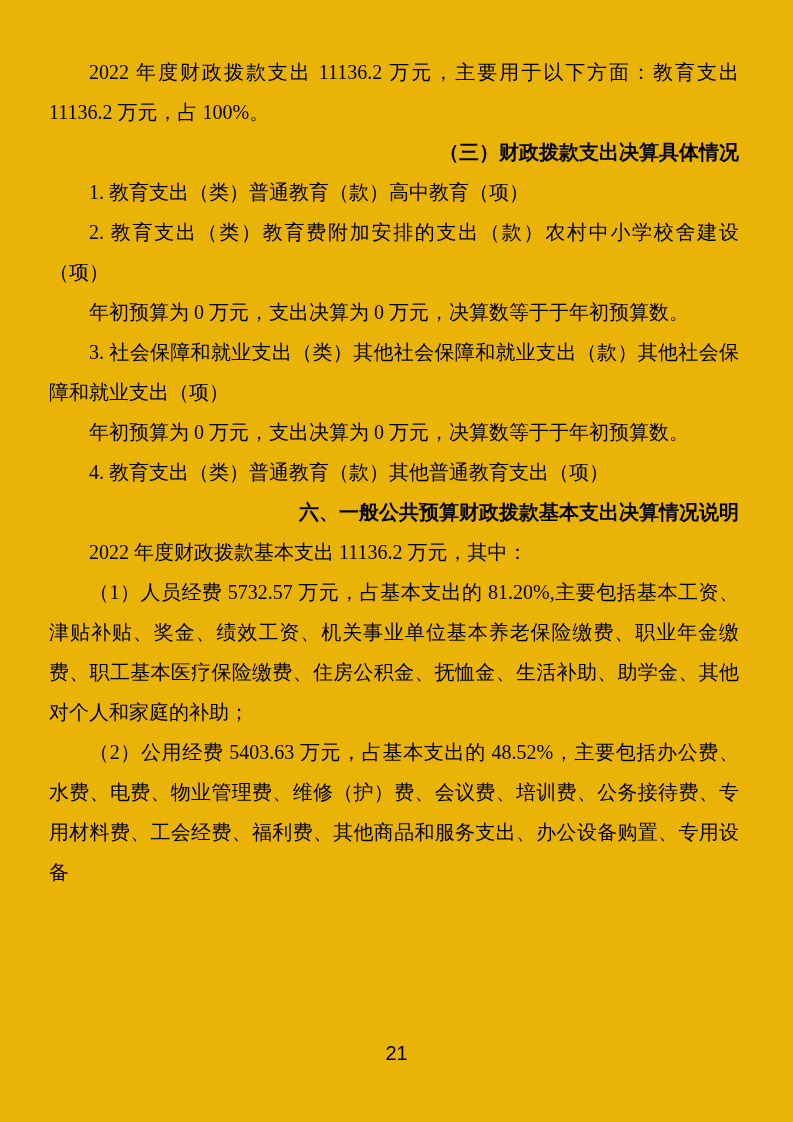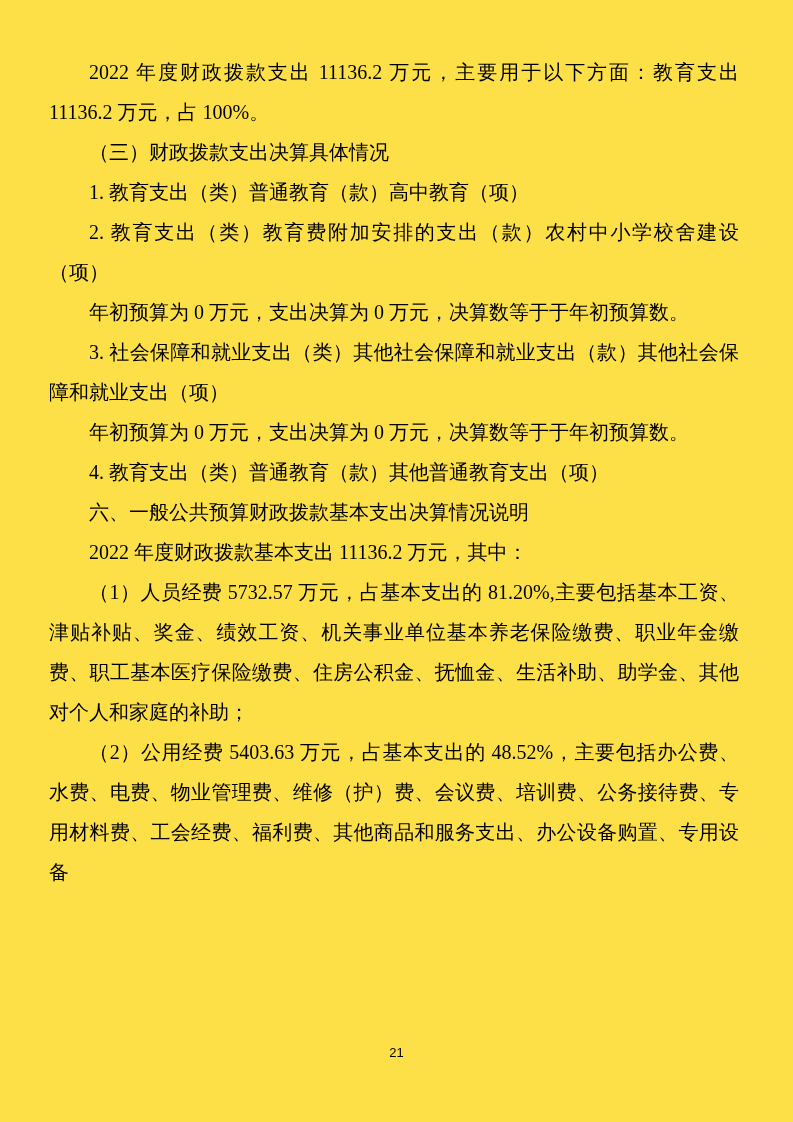--- a/index.html
+++ b/index.html
@@ -5,21 +5,21 @@
   html, body {
     margin: 0;
     padding: 0;
     background: #e8e8e8;
   }
   .page {
     position: relative;
     width: 793px;
     height: 1122px;
     margin: 0 auto;
-    background: #fde047;
+    background: #eab308;
     overflow: hidden;
   }
   .doc-body {
     position: absolute;
     top: 52px;
     left: 49px;
     width: 690px;
   }
   .para {
     margin: 0;
@@ -27,31 +27,31 @@
     font-family: "Liberation Serif", "DejaVu Serif", serif;
     font-size: 20px;
     line-height: 40px;
     color: #000000;
     text-align: justify;
     text-indent: 2em;
     word-break: break-word;
   }
   .para.heading {
     font-family: "Liberation Sans", "DejaVu Sans", sans-serif;
-    font-weight: 400;
-    text-align: left;
+    font-weight: 700;
+    text-align: right;
   }
   .page-number {
     position: absolute;
     top: 1042px;
     left: 0;
     width: 100%;
     text-align: center;
     font-family: "Liberation Sans", "DejaVu Sans", sans-serif;
-    font-size: 13px;
+    font-size: 20px;
     line-height: 22px;
     color: #000000;
   }
 </style>
 </head>
 <body>
 
 <div class="page">
   <div class="doc-body">
     <p class="para">2022 年度财政拨款支出 11136.2 万元，主要用于以下方面：教育支出 11136.2 万元，占 100%。</p>

